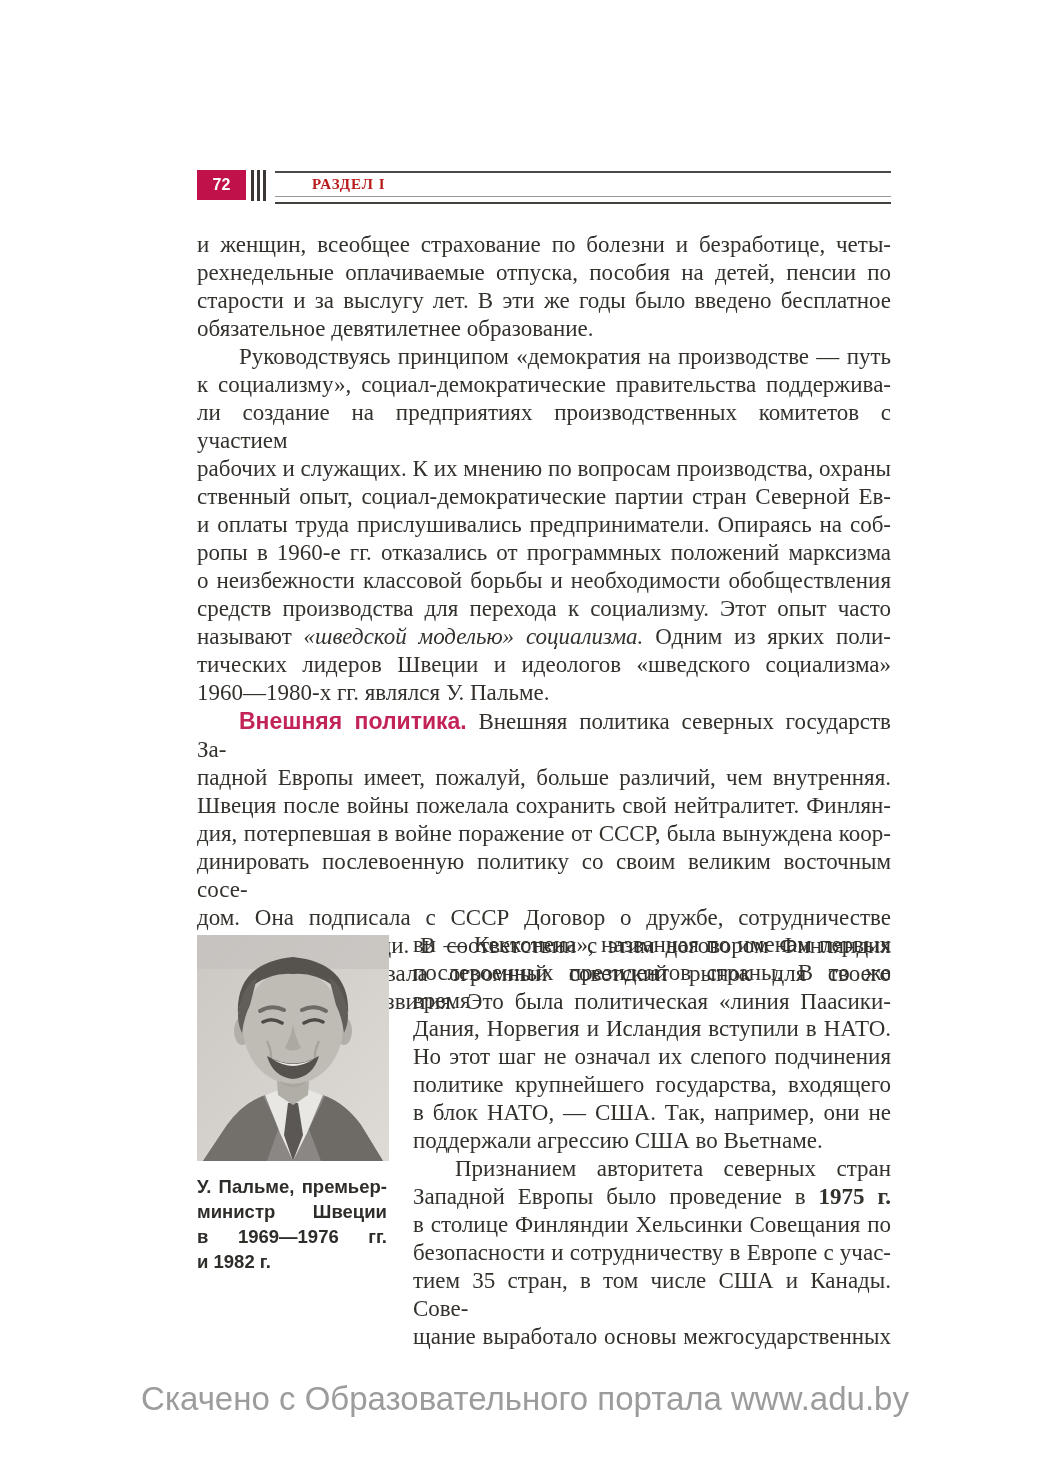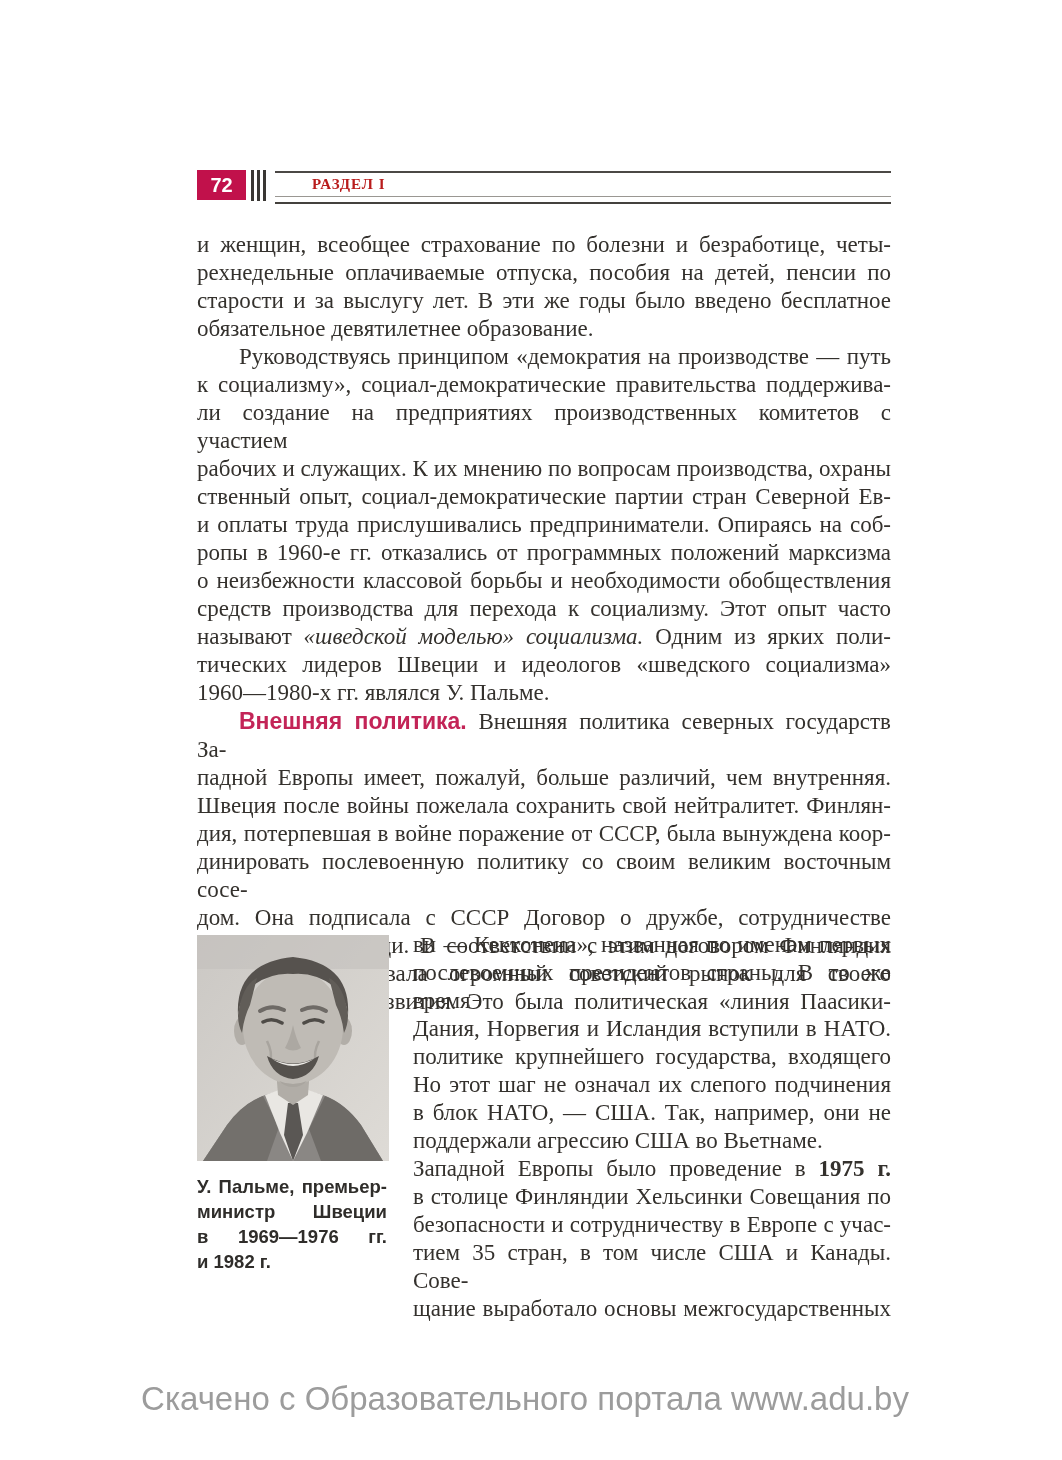--- a/index.html
+++ b/index.html
@@ -2,21 +2,21 @@
 <html><head>
 <meta charset="utf-8">
 <style>
   html,body{margin:0;padding:0;background:#ffffff;}
   .page{position:relative;width:1062px;height:1460px;background:#ffffff;overflow:hidden;
         font-family:"Liberation Serif",serif;color:#34312d;}
 
   
   .header{position:absolute;left:197px;top:170px;width:694px;height:34px;display:flex;align-items:flex-start;}
   .badge{width:49px;height:30px;background:#c1114b;color:#ffffff;
-         font-family:"Liberation Sans",sans-serif;font-weight:bold;font-size:20px;line-height:30px;
+         font-family:"Liberation Sans",sans-serif;font-weight:bold;font-size:16px;line-height:30px;
          text-align:center;flex:0 0 auto;}
   .bars{display:flex;margin-left:5px;margin-right:6px;flex:0 0 auto;}
   .bar{width:3px;height:31px;background:#3a3734;margin-right:3px;}
   .rules{flex:1;position:relative;height:32px;}
   .rule-top{position:absolute;top:1px;left:0;right:0;height:2px;background:#4b4845;}
   .rule-bottom{position:absolute;top:26px;left:0;right:0;height:5px;
                border-top:1px solid #9a9792;border-bottom:2px solid #44413d;}
   .section-label{position:absolute;left:37px;top:6px;
                  font-family:Liberation Serif, serif;font-size:15px;font-weight:bold;
                  letter-spacing:1px;color:#b91c1c;}
@@ -149,26 +149,27 @@
           <div class="cap-line">министр Швеции</div>
           <div class="cap-line">в 1969—1976 гг.</div>
           <div class="cap-line end">и 1982 г.</div>
         </div>
     </div>
     <div class="wrap-col">
         <div>
           <div class="tline"><span>ви — Кекконена», названная по именам первых</span></div>
           <div class="tline"><span>послевоенных президентов страны. В то же время</span></div>
           <div class="tline"><span>Дания, Норвегия и Исландия вступили в НАТО.</span></div>
+          <div class="tline"><span>Но этот шаг не означал их слепого подчинения</span></div>
           <div class="tline"><span>политике крупнейшего государства, входящего</span></div>
-          <div class="tline"><span>Но этот шаг не означал их слепого подчинения</span></div>
           <div class="tline"><span>в блок НАТО, — США. Так, например, они не</span></div>
           <div class="tline end"><span>поддержали агрессию США во Вьетнаме.</span></div>
         </div>
         <div>
+          <div class="tline ind"><span>Признанием авторитета северных стран</span></div>
           <div class="tline"><span>Западной Европы было проведение в </span><span class="b">1975 г.</span></div>
           <div class="tline"><span>в столице Финляндии Хельсинки Совещания по</span></div>
           <div class="tline"><span>безопасности и сотрудничеству в Европе с учас-</span></div>
           <div class="tline"><span>тием 35 стран, в том числе США и Канады. Сове-</span></div>
           <div class="tline"><span>щание выработало основы межгосударственных</span></div>
         </div>
       </div>
   </div>
 
   <div class="watermark">Скачено с Образовательного портала www.adu.by</div>

